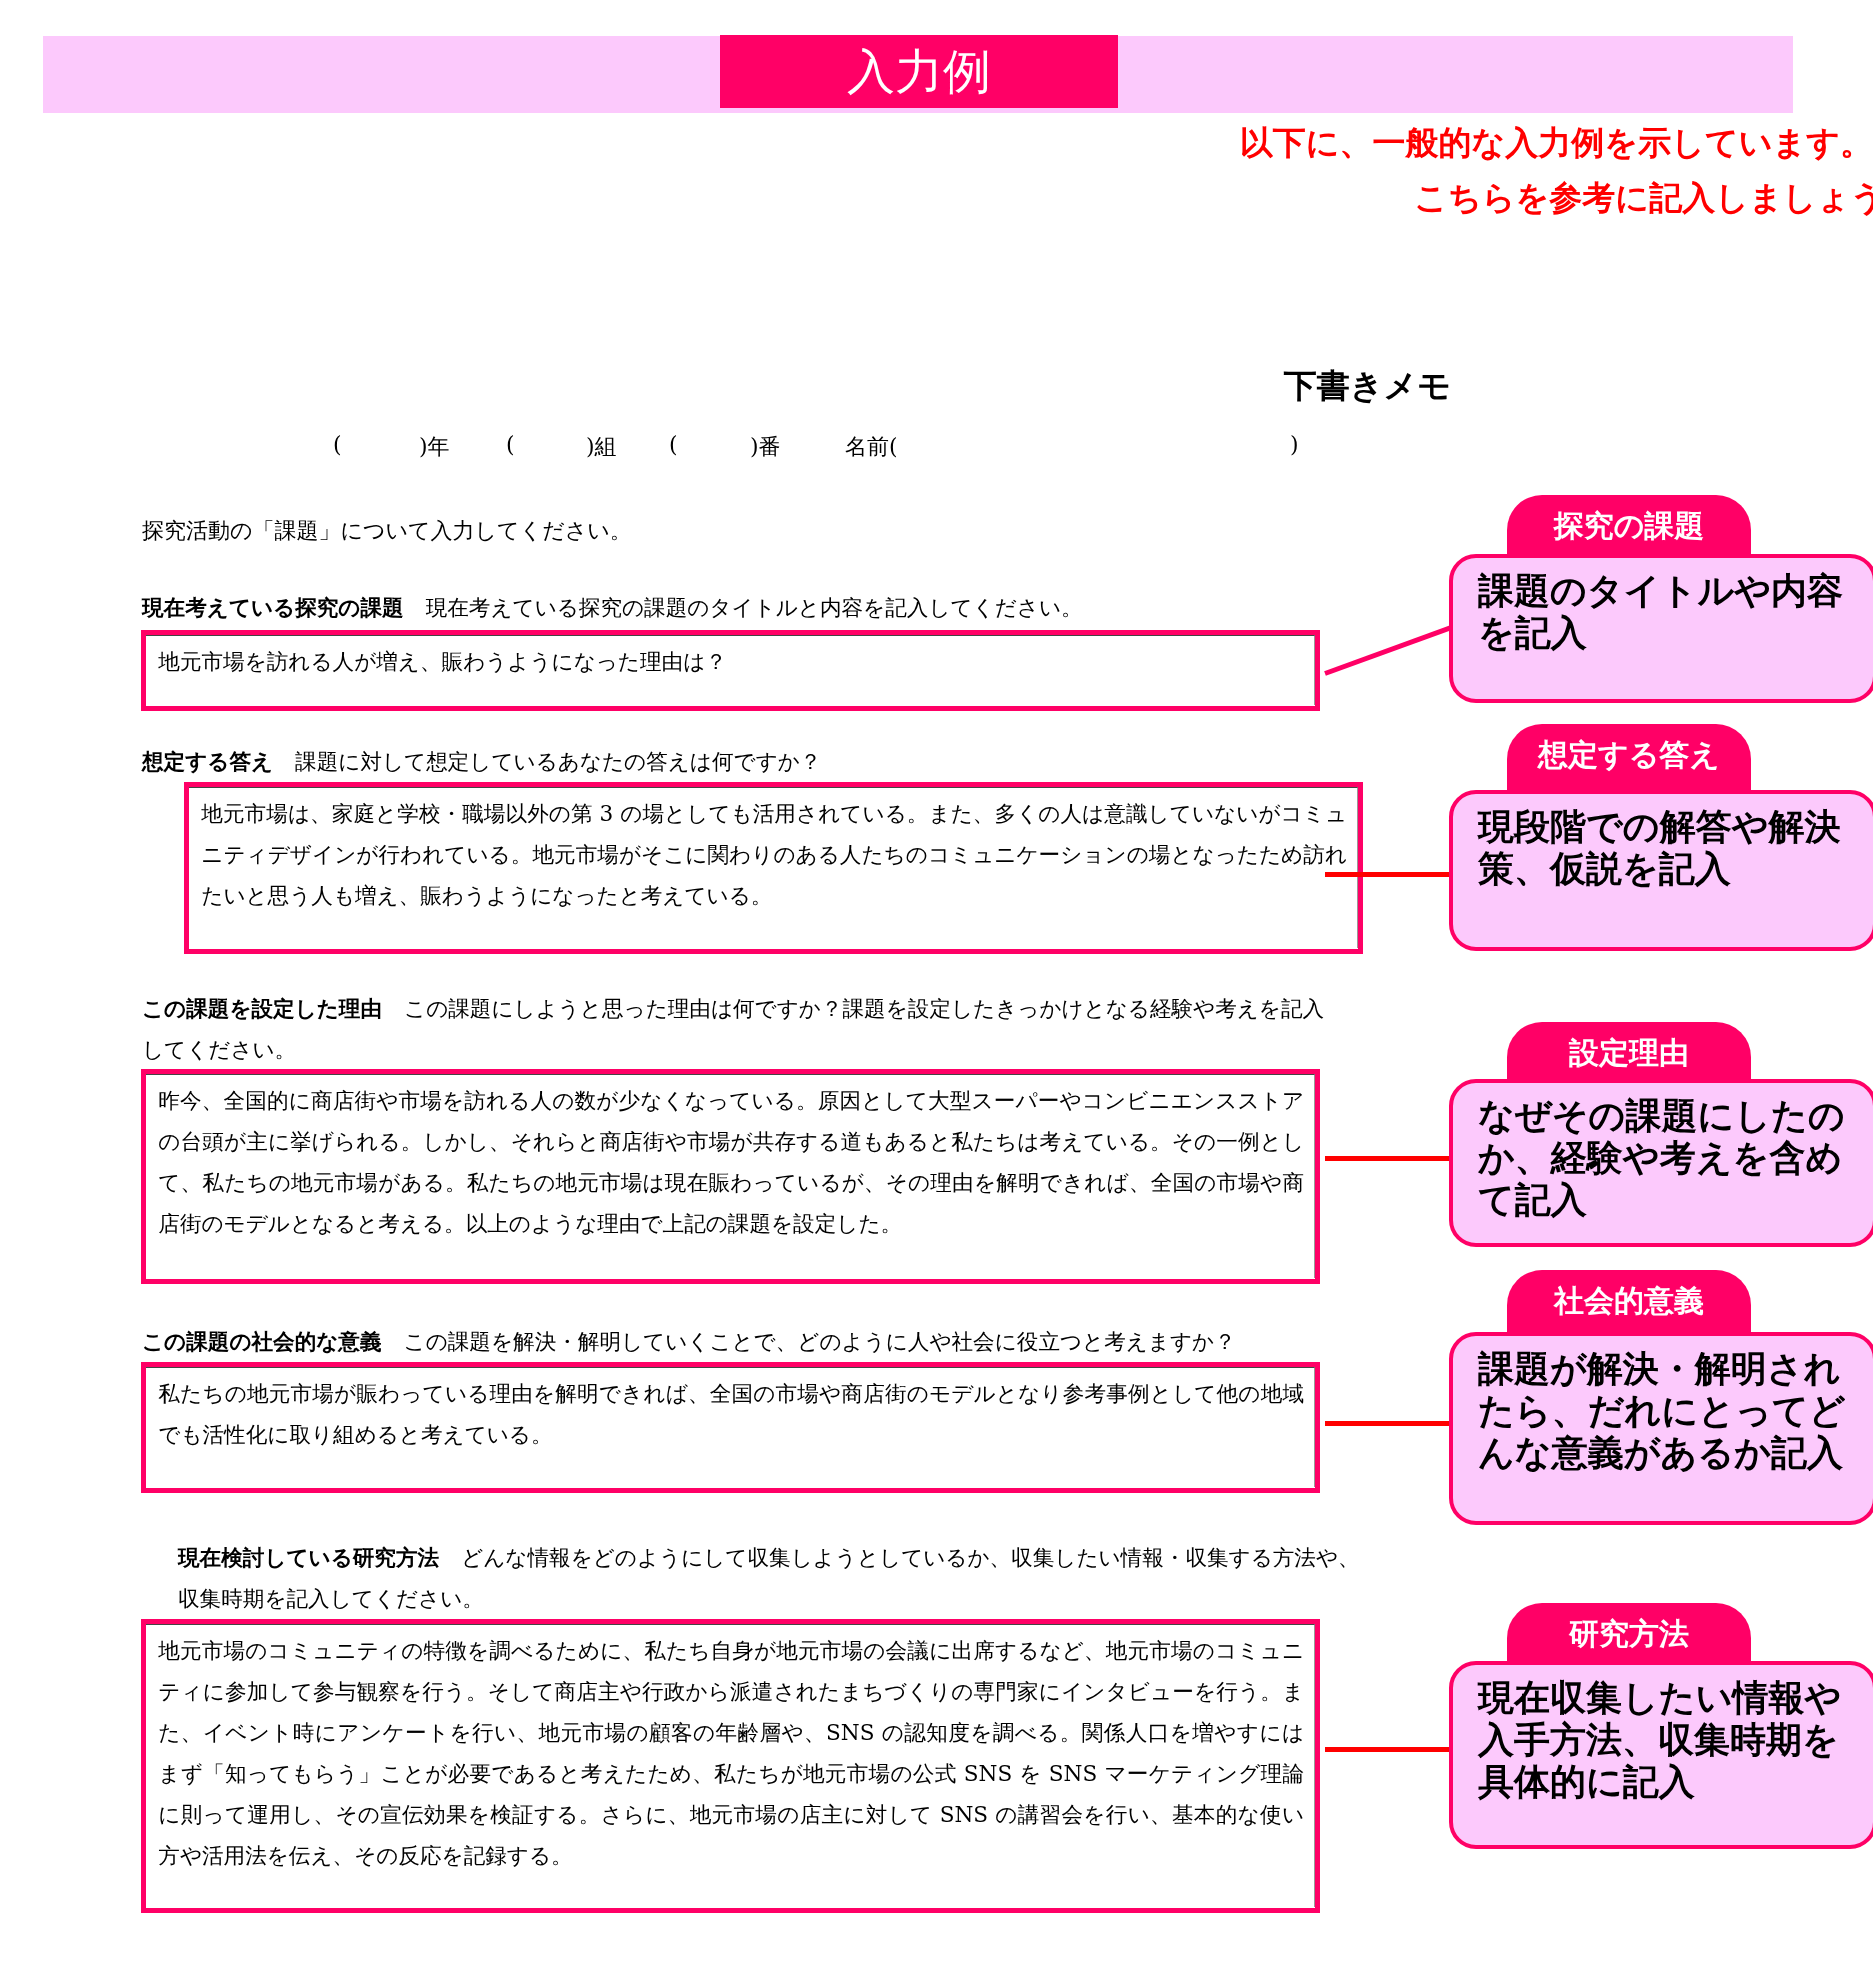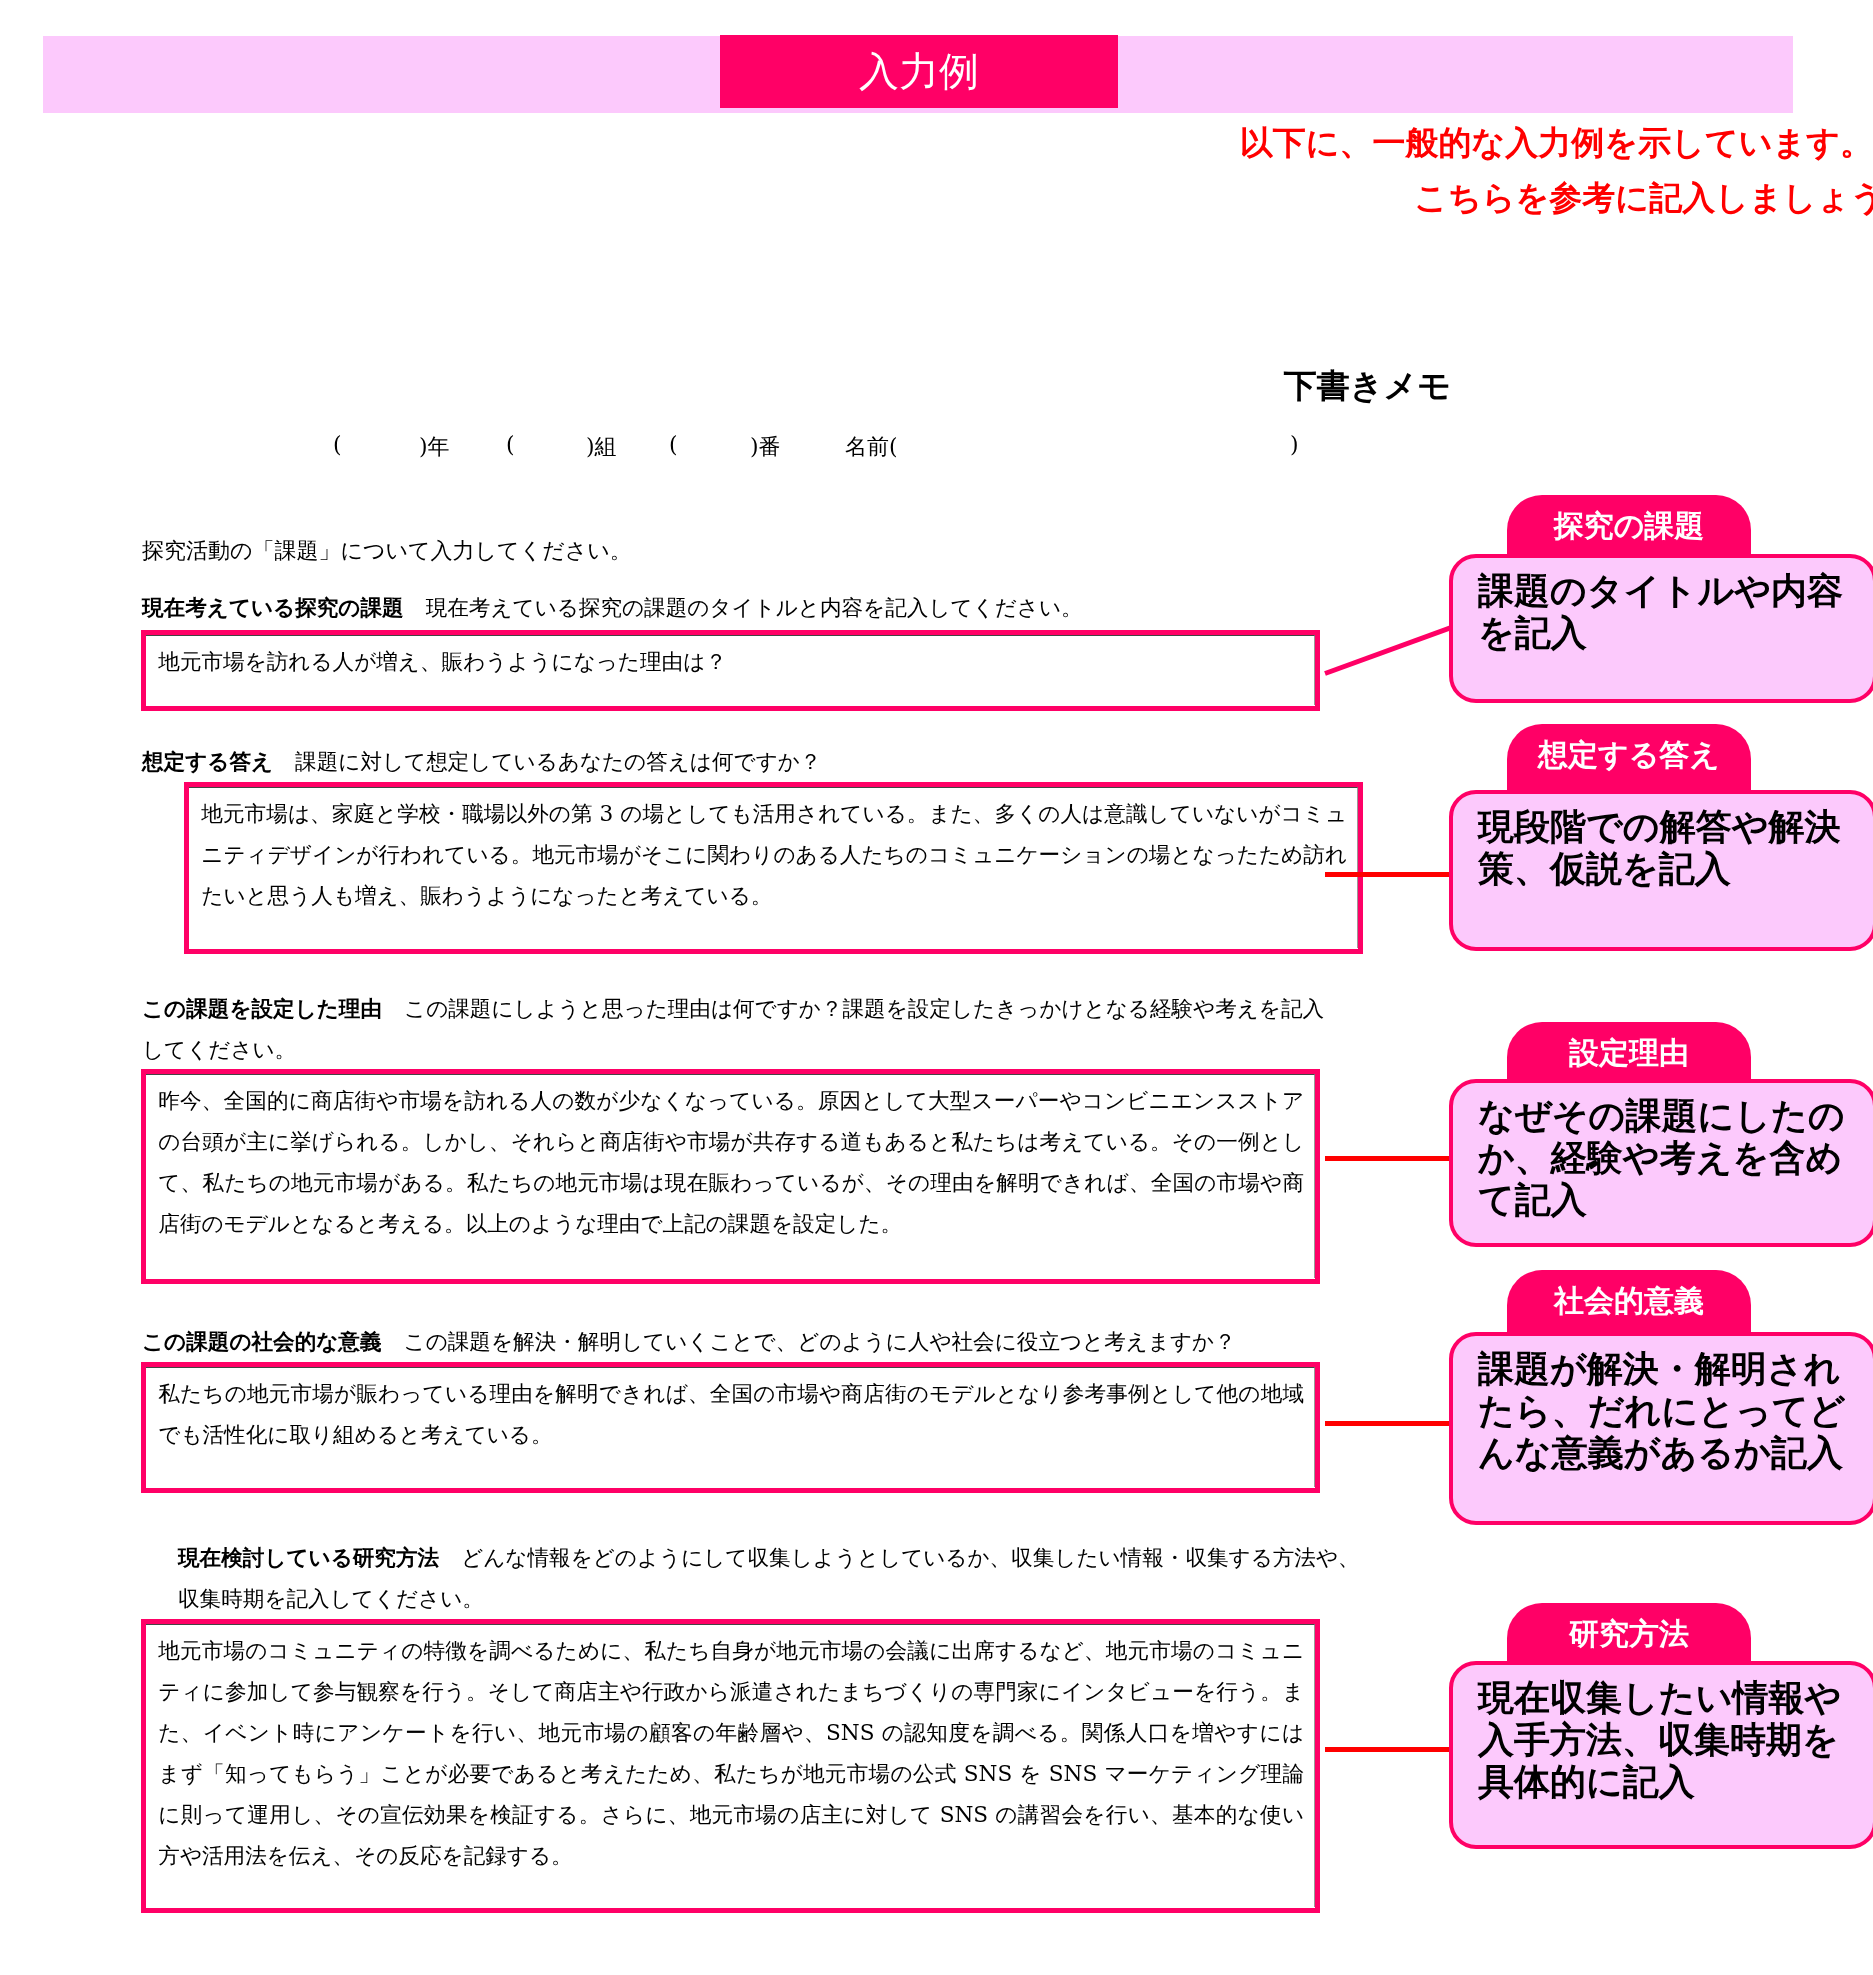--- a/index.html
+++ b/index.html
@@ -1,26 +1,26 @@
 <!DOCTYPE html>
 <html style="font-size:10px"><head>
 <meta charset="utf-8">
 <style>
   html, body { margin:0; padding:0; background:#ffffff; }
   body { width:1873px; height:1975px; position:relative; overflow:hidden;
          font-family:"DejaVu Sans", "Liberation Sans", sans-serif; color:#000; }
   .abs { position:absolute; }
   .banner-band { left:43px; top:36px; width:1750px; height:77px; background:#fcc9fc; }
   .banner-title { left:720px; top:35px; width:398px; height:73px; background:#ff0066;
-                  color:#fff; font-size:40px; display:flex; align-items:center; justify-content:center; }
+                  color:#fff; font-size:48px; display:flex; align-items:center; justify-content:center; }
   .notice { left:0; width:1873px; text-align:right; color:#ff0000; font-size:33px; font-weight:bold; }
   .doc-title { left:0; width:1451px; top:364px; text-align:right; font-size:33px; font-weight:bold; }
   .info-row { top:432px; left:333px; width:988px; font-family:"DejaVu Serif", "Liberation Serif", serif; font-size:22px; }
   .info-row span { position:absolute; top:0; white-space:pre; }
-  .intro { left:142px; top:536px; font-family:"DejaVu Serif", "Liberation Serif", serif; font-size:22px; }
+  .intro { left:142px; top:516px; font-family:"DejaVu Serif", "Liberation Serif", serif; font-size:22px; }
   .qlabel { left:142px; width:1192px; font-family:"DejaVu Serif", "Liberation Serif", serif; font-size:21.6px; line-height:41px; }
   .qlabel b { font-family:"DejaVu Sans", "Liberation Sans", sans-serif; font-weight:bold; margin-right:22px; }
   .answer-box { left:141px; width:1169px; border:5px solid #ff0066; background:#fff;
                 box-sizing:content-box; }
   .answer-box .inner { border-top:1.9px solid #444; border-right:1.9px solid #999; margin:0; height:calc(100% - 1.9px); }
   .answer-text { padding:5px 10px 0 12.3px; font-family:"DejaVu Serif", "Liberation Serif", serif;
                  font-size:21.6px; line-height:41px; text-align:justify; word-break:break-all; }
   .callout-tab { width:244px; height:68px; background:#ff0066; border-radius:35px 35px 0 0;
                  color:#fff; font-size:30px; font-weight:bold; text-align:center; line-height:62px; }
   .callout-body { width:428px; background:#fcc9fc; border:4.3px solid #ff0066; border-radius:27px;

